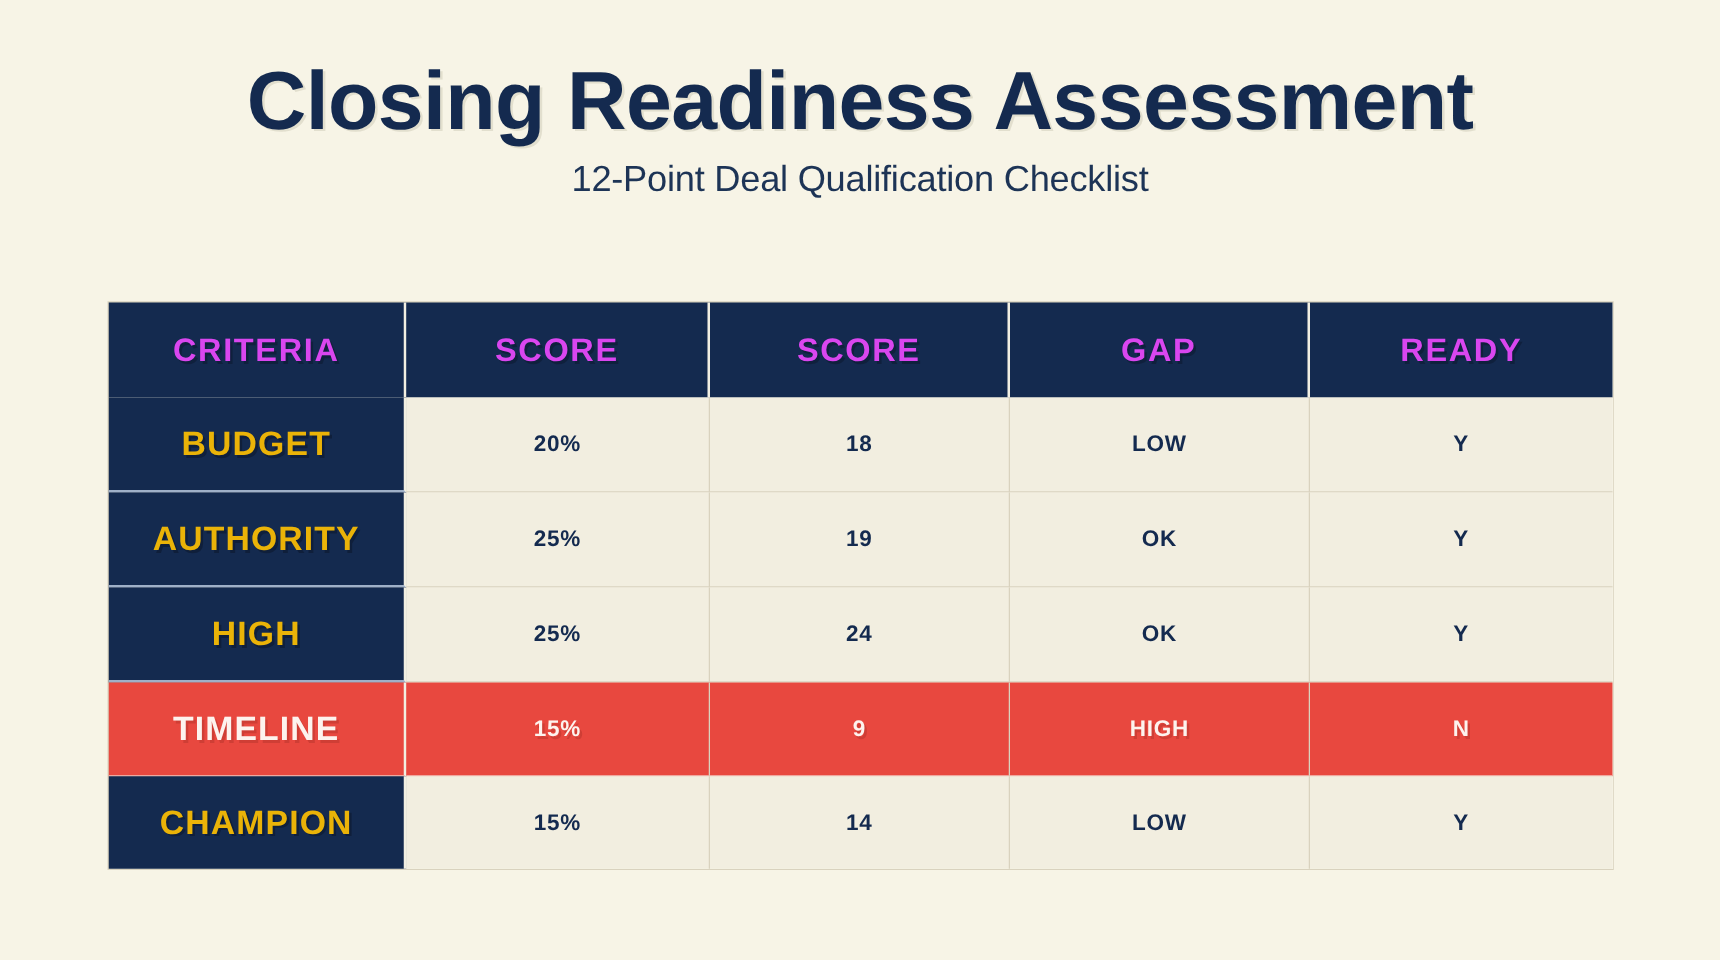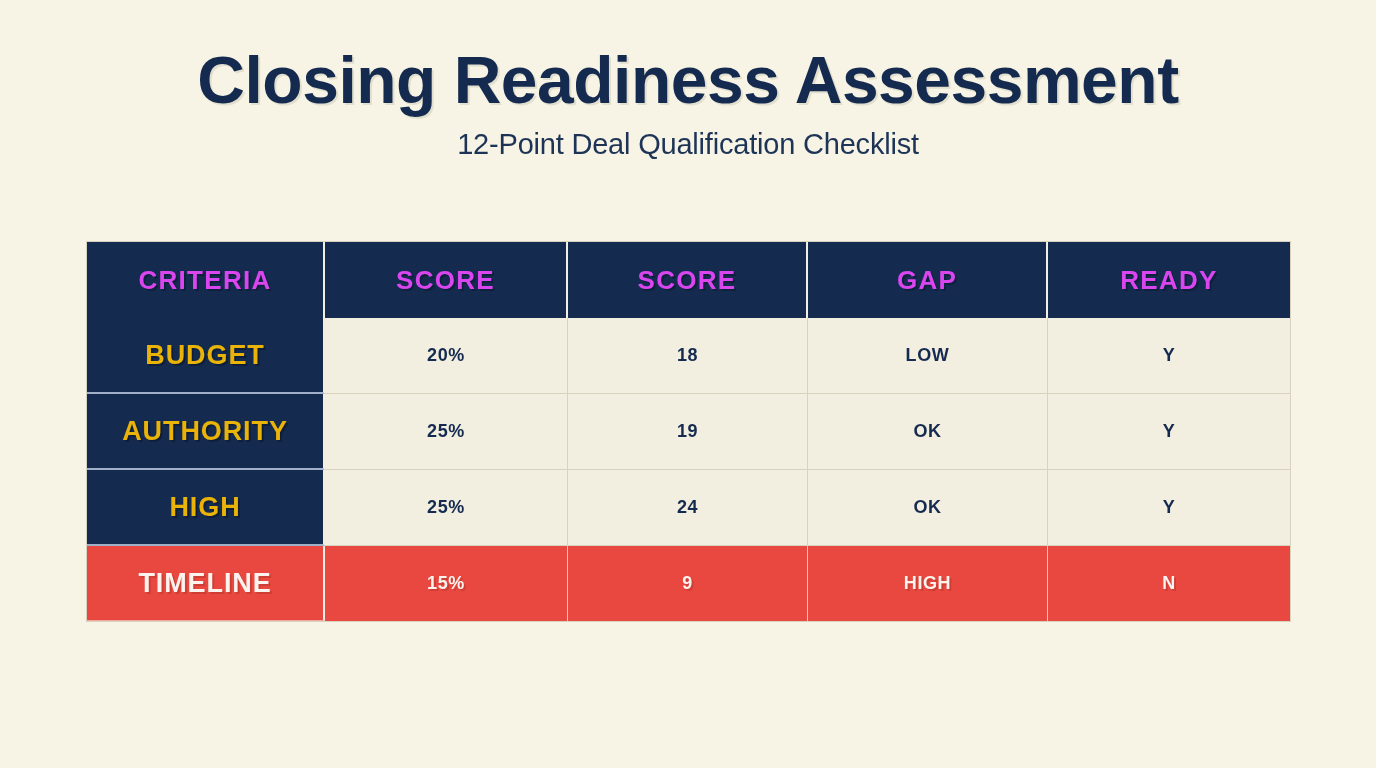--- a/index.html
+++ b/index.html
@@ -166,14 +166,21 @@
         <td>OK</td>
         <td>Y</td>
       </tr>
       <tr class="flagged">
         <td class="criteria-cell">TIMELINE</td>
         <td>15%</td>
         <td>9</td>
         <td>HIGH</td>
         <td>N</td>
       </tr>
+      <tr>
+        <td class="criteria-cell">CHAMPION</td>
+        <td>15%</td>
+        <td>14</td>
+        <td>LOW</td>
+        <td>Y</td>
+      </tr>
     </tbody>
 </table>
 
 </body></html>

